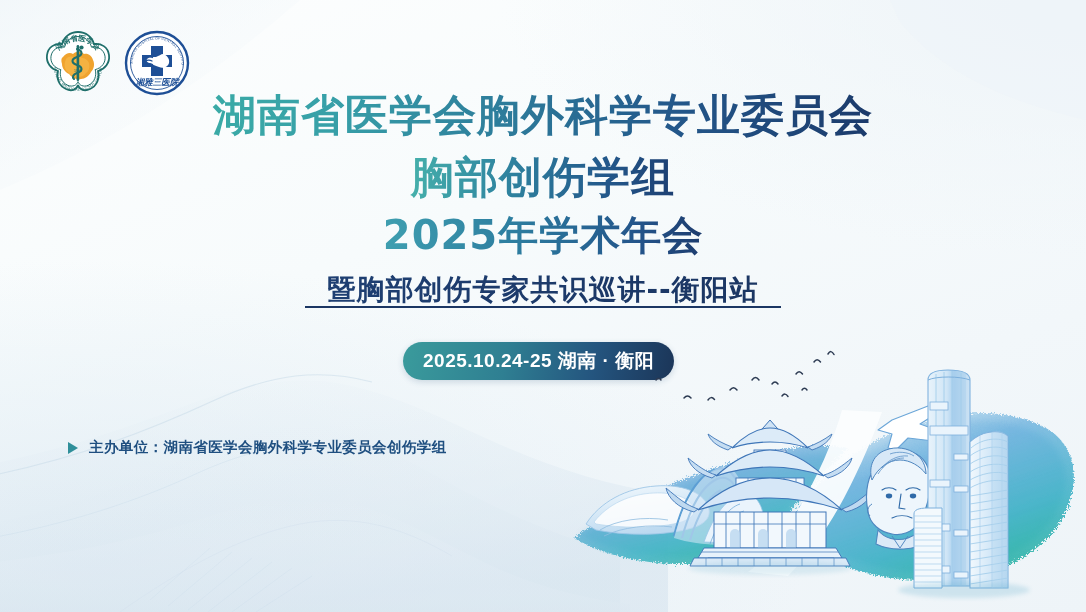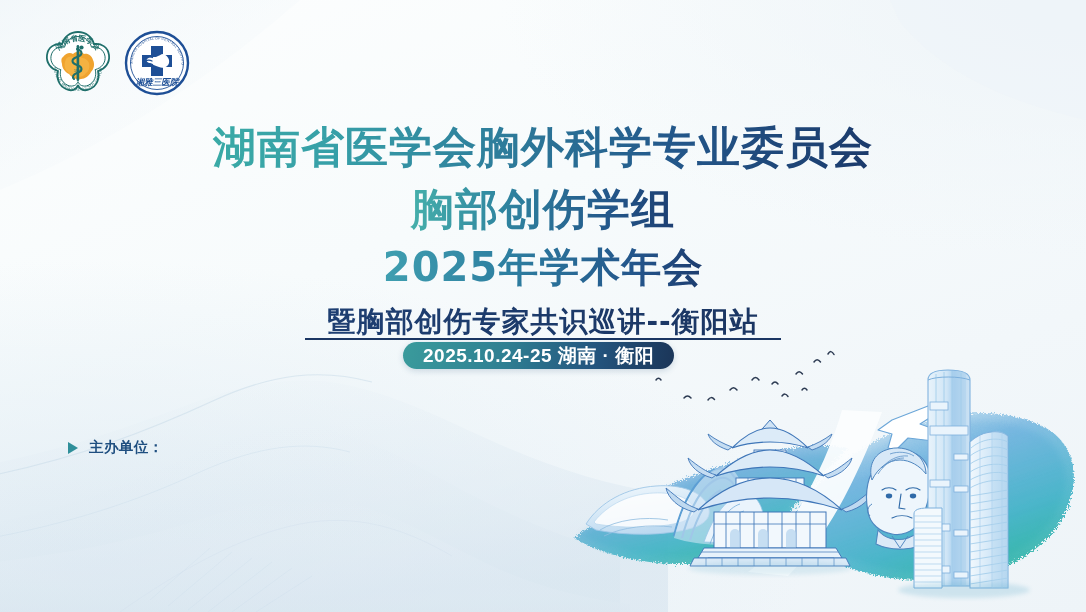--- a/index.html
+++ b/index.html
@@ -26,30 +26,30 @@
 
   
   .logo-row {
     position:absolute; left:42px; top:27px;
     display:flex; align-items:center; gap:8px;
   }
   .logo { display:block; }
 
   
   .headline {
-    position:absolute; left:0; top:120px; width:1054px;
+    position:absolute; left:0; top:88px; width:1054px;
     text-align:right;
     pointer-events:none;
   }
   .title-svg { display:block; margin:0 auto; }
 
   
   .date-badge {
     position:absolute; left:403px; top:342px;
-    height:27px; padding:0 20px;
+    height:38px; padding:0 20px;
     display:flex; align-items:center; justify-content:center;
     border-radius:19px;
     background:linear-gradient(100deg,#3a9b9c 0%,#2f7f92 38%,#24557f 70%,#1b3558 100%);
     color:#ffffff;
     font-size:19px; font-weight:bold; letter-spacing:.5px;
     white-space:nowrap;
     box-shadow:0 2px 6px rgba(30,70,110,.18);
   }
 
   
@@ -284,20 +284,21 @@
   </div>
 
   <div class="date-badge">
     <span>2025.10.24-25 湖南 · 衡阳</span>
   </div>
 
   <div class="org-block">
     <div class="org-line">
       <span class="org-bullet"></span>
       <span class="org-label">主办单位：</span>
+      <span>湖南省医学会胸外科学专业委员会创伤学组</span>
     </div>
   </div>
 
   <svg class="illustration" width="530" height="288" viewBox="0 0 530 288">
     <defs>
       <linearGradient id="washL" x1="0.1" y1="0" x2="0.75" y2="1">
         <stop offset="0" stop-color="#7fb8e0" stop-opacity=".20"></stop>
         <stop offset="0.35" stop-color="#5fa6d8" stop-opacity=".72"></stop>
         <stop offset="0.72" stop-color="#3fb3c4" stop-opacity=".85"></stop>
         <stop offset="1" stop-color="#2bb59c" stop-opacity=".88"></stop>

